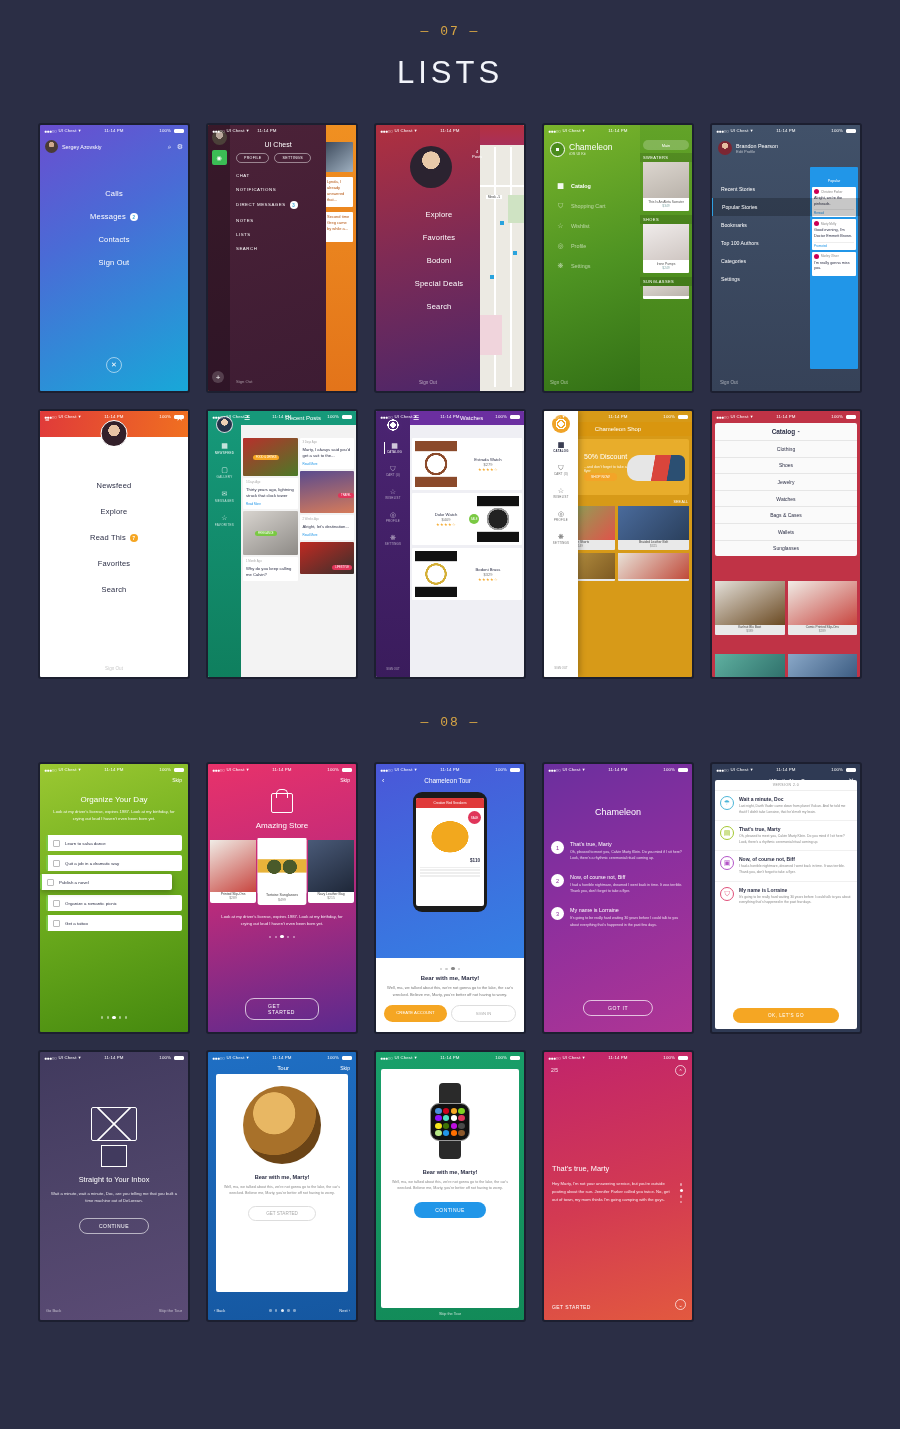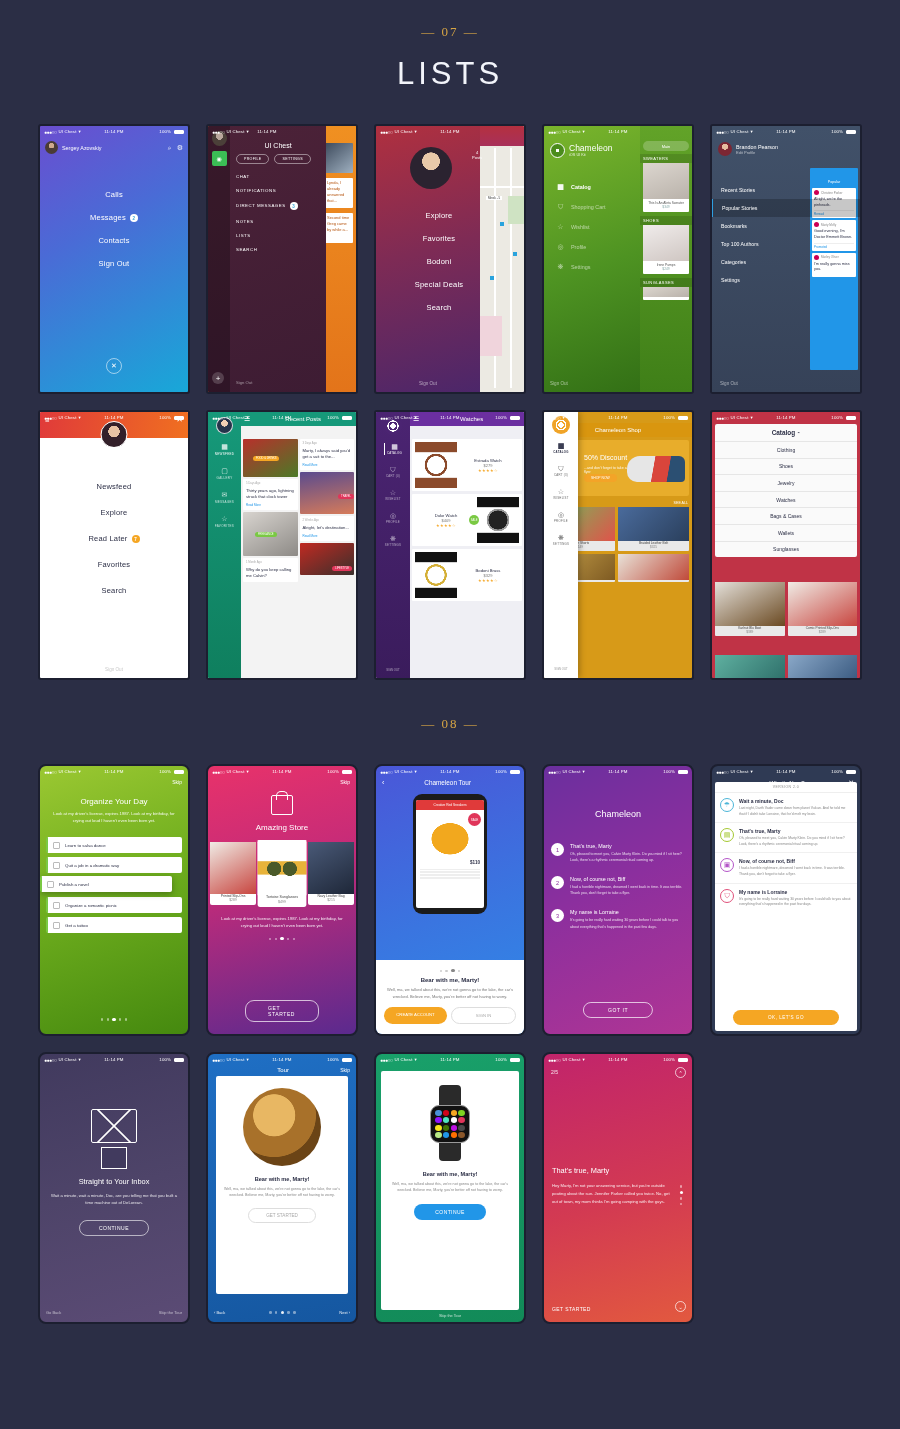--- a/index.html
+++ b/index.html
@@ -8,21 +8,21 @@
     background: #2b2e45;
     font-family: "Liberation Sans", sans-serif;
     overflow: hidden;
     position: relative;
   }
 
   
   .section-head { text-align: center; }
   .sec-num {
     color: #d7a544; font-size: 13px; letter-spacing: 2px;
-    font-family: Liberation Serif, serif;
+    font-family: Liberation Mono, monospace;
     text-align: center;
   }
   .sec-title {
     color: #f2f4fa; font-size: 31px; letter-spacing: 4px;
     font-weight: 400; margin-top: 16px;
   }
 
   
   .grid {
     display: flex; flex-wrap: wrap;
@@ -31,21 +31,21 @@
   }
   .phone {
     width: 152px; height: 270px;
     position: relative; overflow: hidden;
     background: #fff;
     border: 2px solid #1c1f30;
     border-radius: 3px;
     font-size: 5px; color: #fff;
     flex: 0 0 152px;
   }
-  .phone.tall { height: 272px; border-radius: 8px; }
+  .phone.tall { height: 272px; }
 
   
   .statusbar {
     height: 11px; display: flex; align-items: center;
     justify-content: space-between; padding: 0 4px;
     font-size: 4.4px; letter-spacing: .1px; position: relative; z-index: 6;
   }
   .sb-l, .sb-c, .sb-r { display: flex; align-items: center; gap: 2px; white-space: nowrap; }
   .sb-c { position: absolute; left: 0; right: 0; justify-content: center; }
   .dots { letter-spacing: -0.5px; font-size: 5px; }
@@ -692,21 +692,21 @@
             <i class="batt"></i>
           </span>
       </div>
       <div class="burger">☰</div>
       <div class="xx">✕</div>
       <div class="bigav"></div>
     </div>
     <div class="menu-list">
       <div class="menu-item">Newsfeed</div>
       <div class="menu-item">Explore</div>
-      <div class="menu-item"><span>Read Later</span><span class="badge orange">7</span></div>
+      <div class="menu-item"><span>Read This</span><span class="badge orange">7</span></div>
       <div class="menu-item">Favorites</div>
       <div class="menu-item">Search</div>
     </div>
     <div class="signout">Sign Out</div>
   </div>
 
   <div class="phone s7">
     <div class="hd">
       <span style="font-size:7px">☰</span>
       <span class="t">Recent Posts</span>

